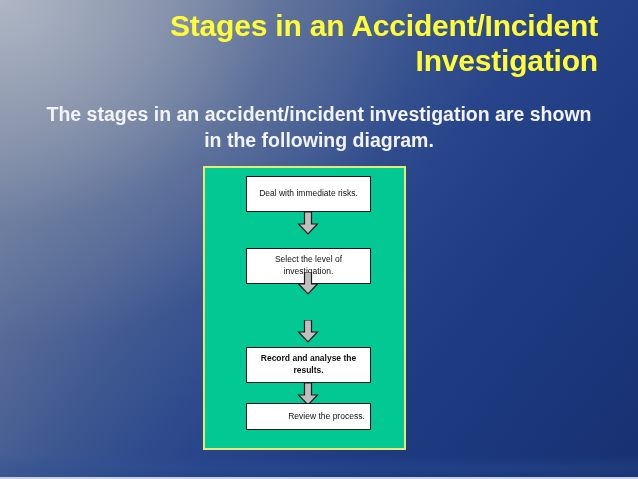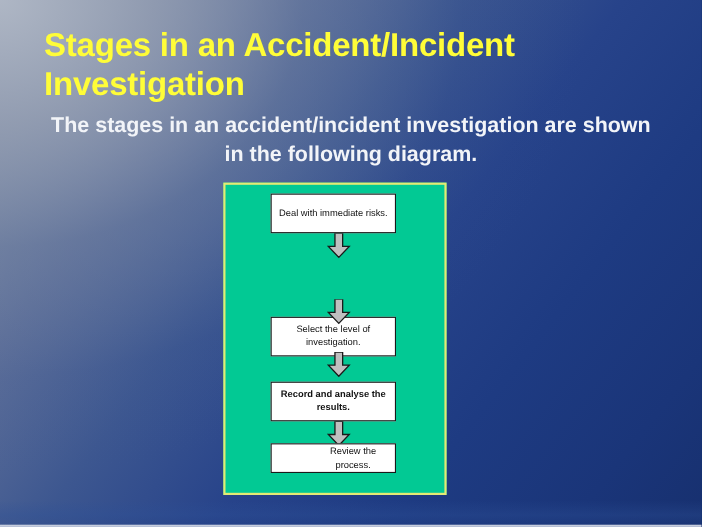--- a/index.html
+++ b/index.html
@@ -50,23 +50,23 @@
     left: 0;
     right: 0;
     bottom: 0;
     height: 2px;
     background: #c7cede;
   }
 
   .title {
     position: absolute;
     left: 40px;
-    top: 24px;
+    top: 8px;
     width: 558px;
-    text-align: left;
+    text-align: right;
     color: #fffd38;
     font-size: 30px;
     font-weight: bold;
     line-height: 1.18;
     letter-spacing: -0.2px;
   }
 
   .subtitle {
     position: absolute;
     left: 40px;
@@ -95,39 +95,39 @@
     position: absolute;
     left: 0;
     top: 0;
     width: 100%;
     height: 100%;
   }
 
   .node {
     position: absolute;
     left: 41px;
-    width: 114px;
+    width: 125px;
     box-sizing: border-box;
     background: #ffffff;
     border: 1.5px solid #1a1a1a;
     color: #111111;
     font-size: 8.5px;
     line-height: 1.38;
     text-align: center;
     display: flex;
     align-items: center;
     justify-content: center;
     padding: 2px 4px;
   }
 
   .node.two-line { height: 36px; }
   .node.one-line { height: 27px; }
 
   .node-0 { top: 8px; }
-  .node-1 { top: 80px; margin-top: 40px; }
+  .node-1 { top: 80px; }
   .node-2 { top: 125px; }
   .node-3 { top: 179px; font-weight: bold; }
   .node-4 { top: 235px; padding-left: 40px; }
 
   .arrow {
     position: absolute;
     left: 92px;
     width: 22px;
     height: 23px;
   }

